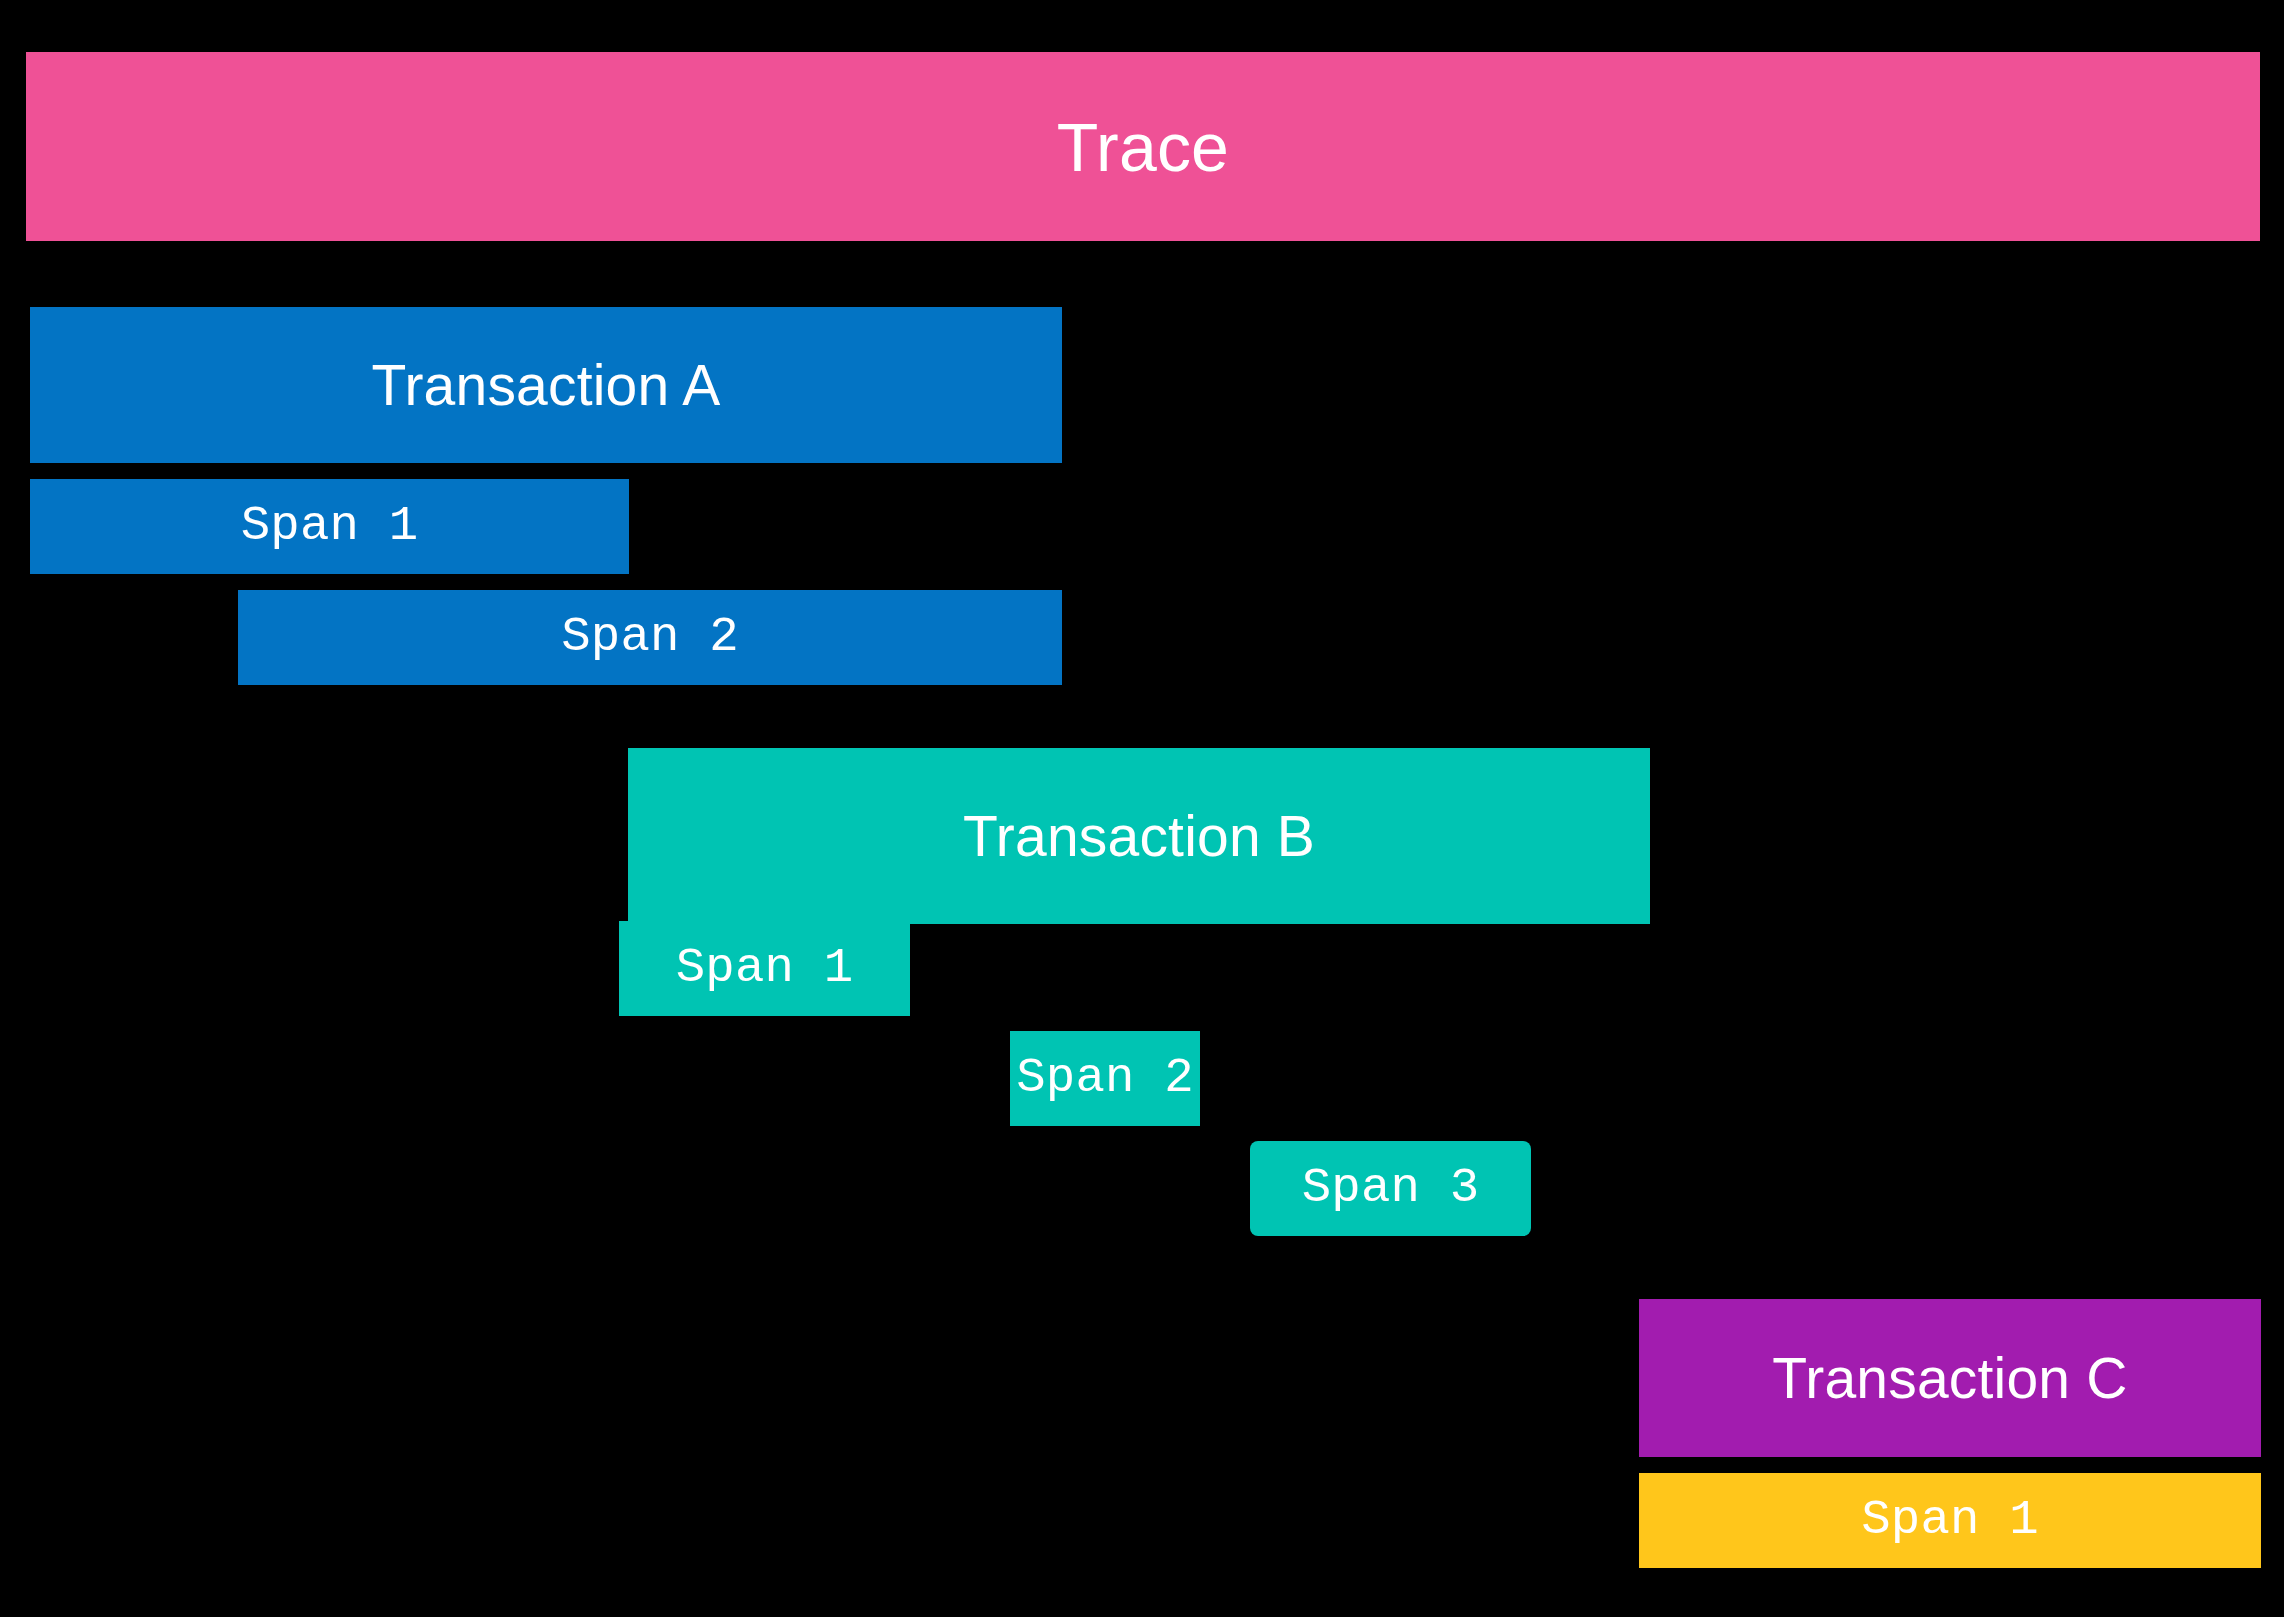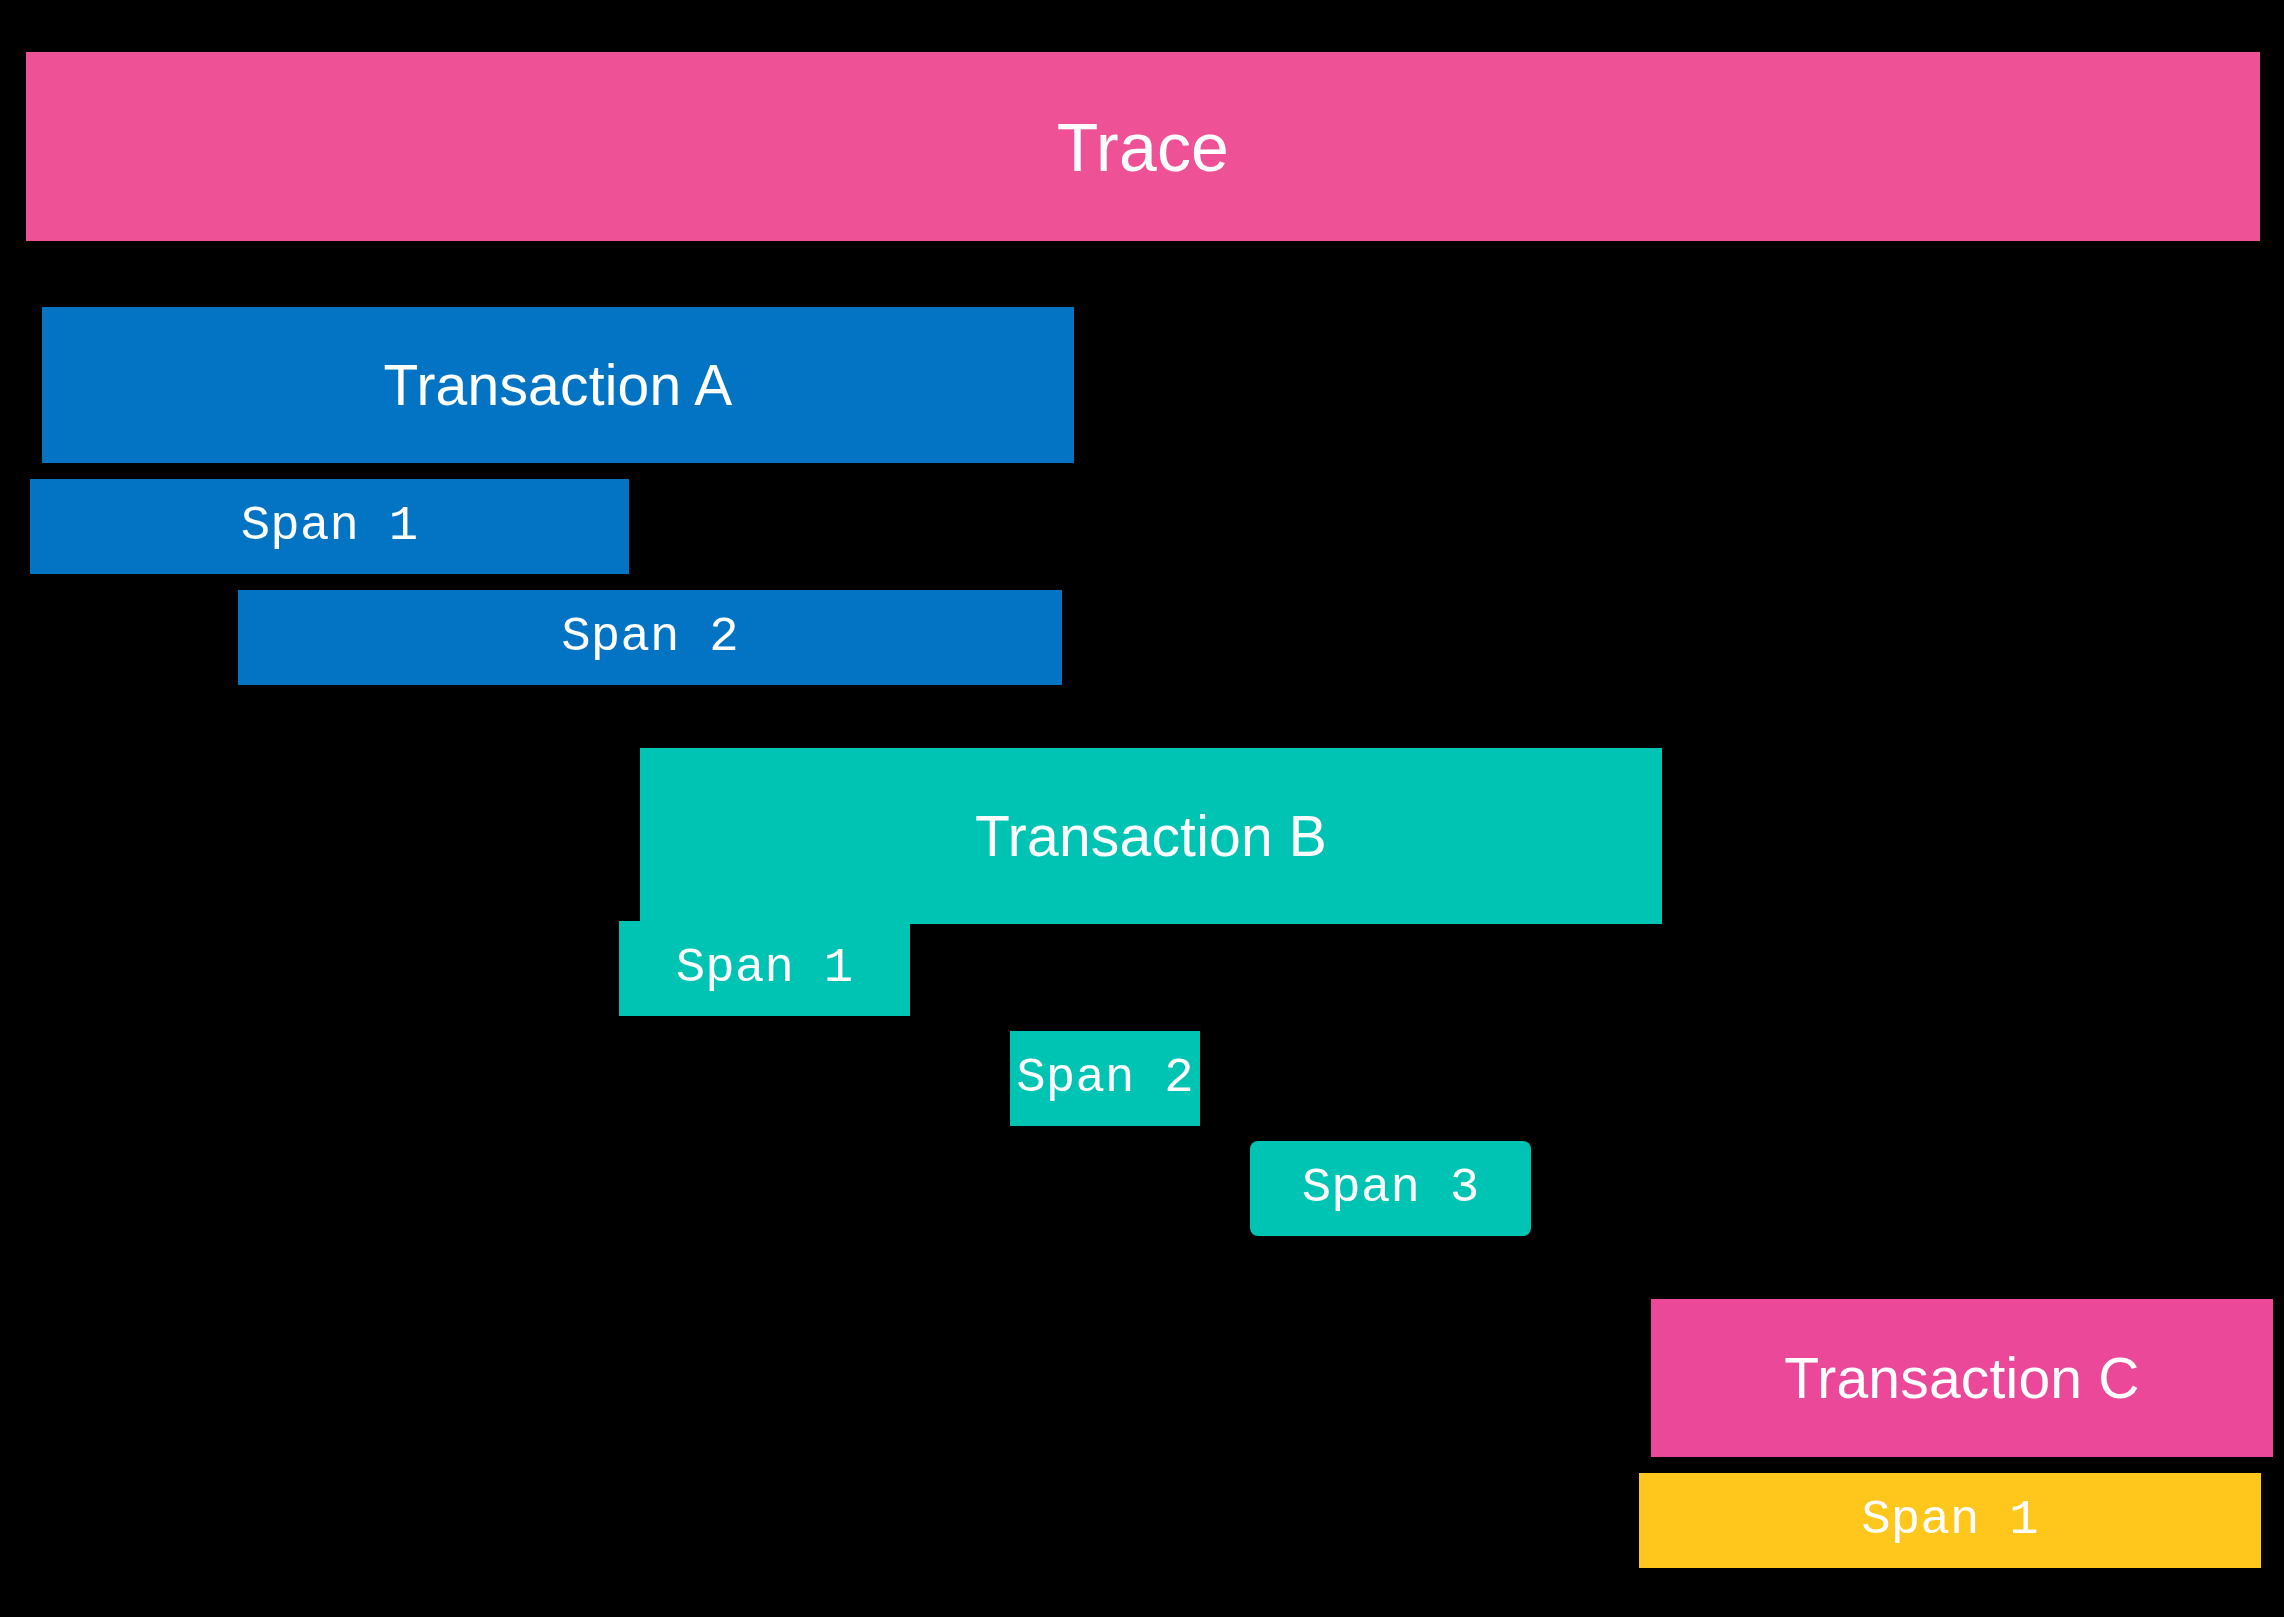--- a/index.html
+++ b/index.html
@@ -29,21 +29,20 @@
     font-weight: 400;
     line-height: 1;
     white-space: nowrap;
     letter-spacing: 0.2px;
   }
   .bar-trace {
     font-size: 68px;
   }
   .bar-transaction {
     font-size: 57px;
-    margin-left: 12px;
   }
   .bar-span {
     font-size: 49px;
     font-family: Liberation Mono, monospace;
   }
   .bar-label {
     pointer-events: none;
   }
 </style>
 </head>
@@ -67,20 +66,20 @@
     </div>
     <div class="bar bar-span" style="left: 619px; top: 921px; width: 291px; height: 95px; background: rgb(0, 196, 179); font-size: 49px; color: rgb(255, 255, 255);">
       <span class="bar-label">Span 1</span>
     </div>
     <div class="bar bar-span" style="left: 1010px; top: 1031px; width: 190px; height: 95px; background: rgb(0, 196, 179); font-size: 49px; color: rgb(255, 255, 255);">
       <span class="bar-label">Span 2</span>
     </div>
     <div class="bar bar-span" style="left: 1250px; top: 1141px; width: 281px; height: 95px; background: rgb(0, 196, 179); font-size: 49px; color: rgb(255, 255, 255); border-radius: 8px;">
       <span class="bar-label">Span 3</span>
     </div>
-    <div class="bar bar-transaction" style="left: 1639px; top: 1299px; width: 622px; height: 158px; background: #ec4899; font-size: 57px; color: rgb(255, 255, 255);">
+    <div class="bar bar-transaction" style="left: 1639px; top: 1299px; width: 622px; height: 158px; background: #a21caf; font-size: 57px; color: rgb(255, 255, 255);">
       <span class="bar-label">Transaction C</span>
     </div>
     <div class="bar bar-span" style="left: 1639px; top: 1473px; width: 622px; height: 95px; background: rgb(255, 198, 27); font-size: 49px; color: rgb(255, 255, 255);">
       <span class="bar-label">Span 1</span>
     </div>
   </div>
 
 
 </body></html>

